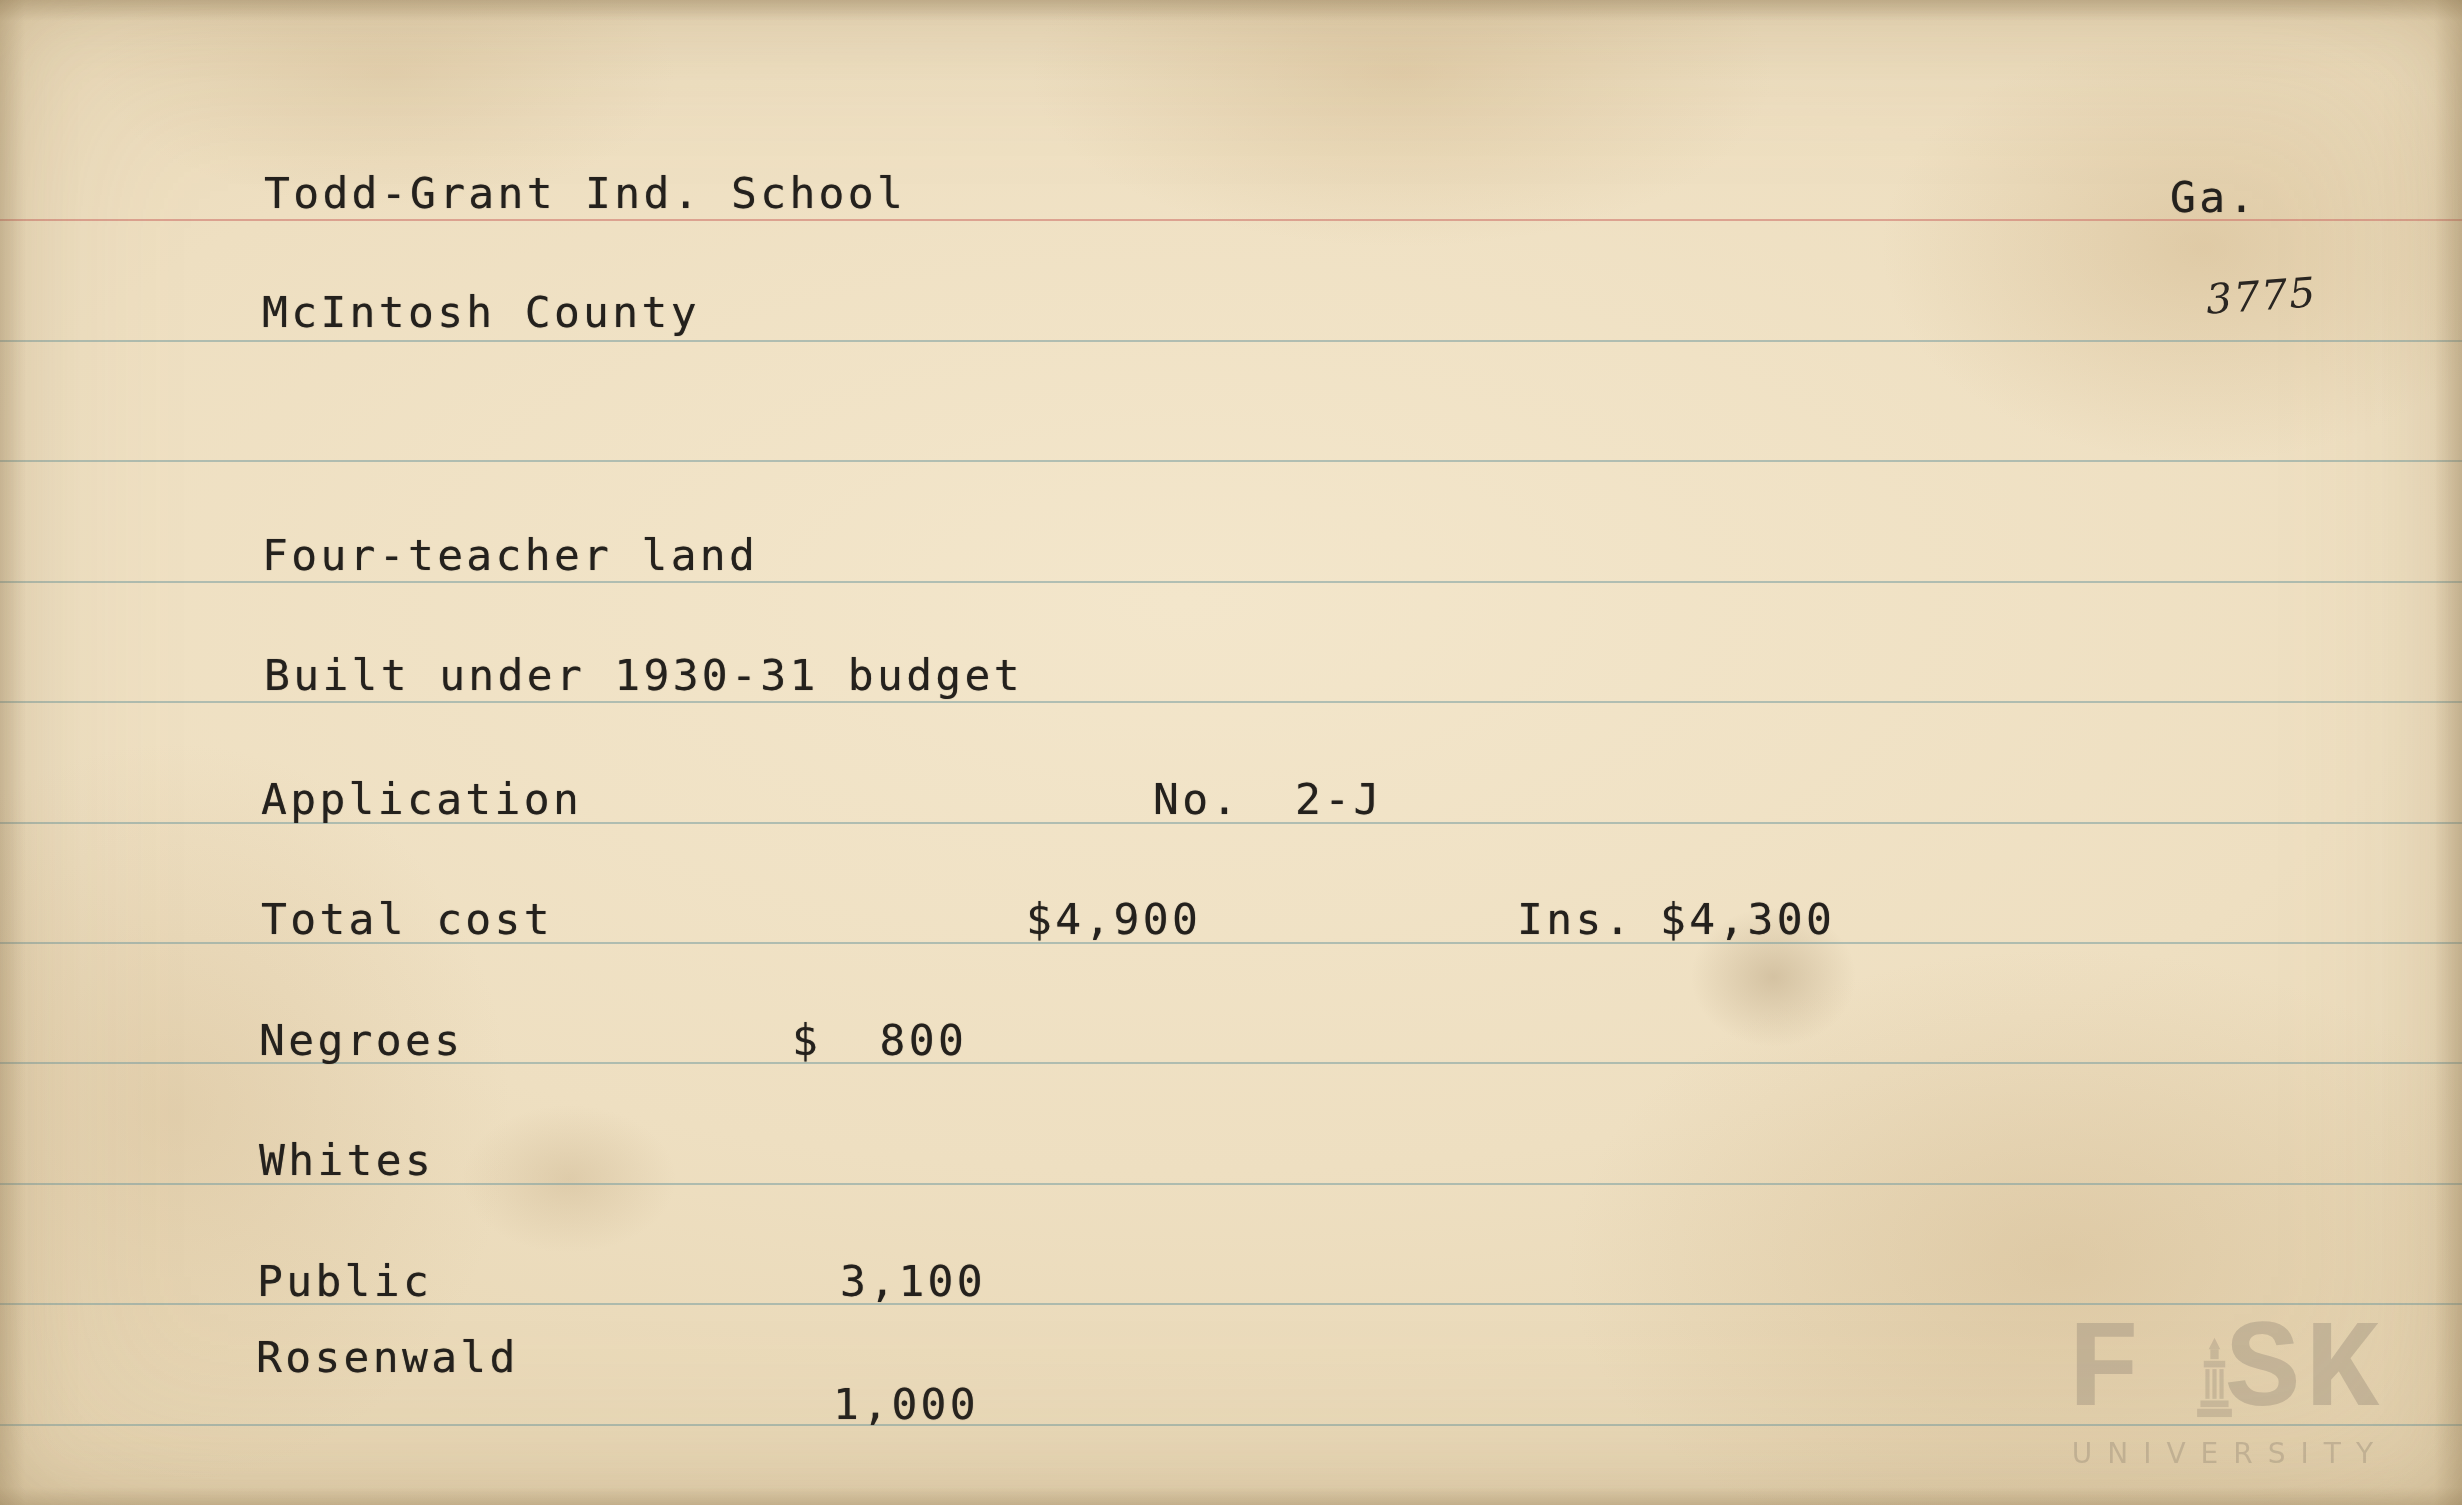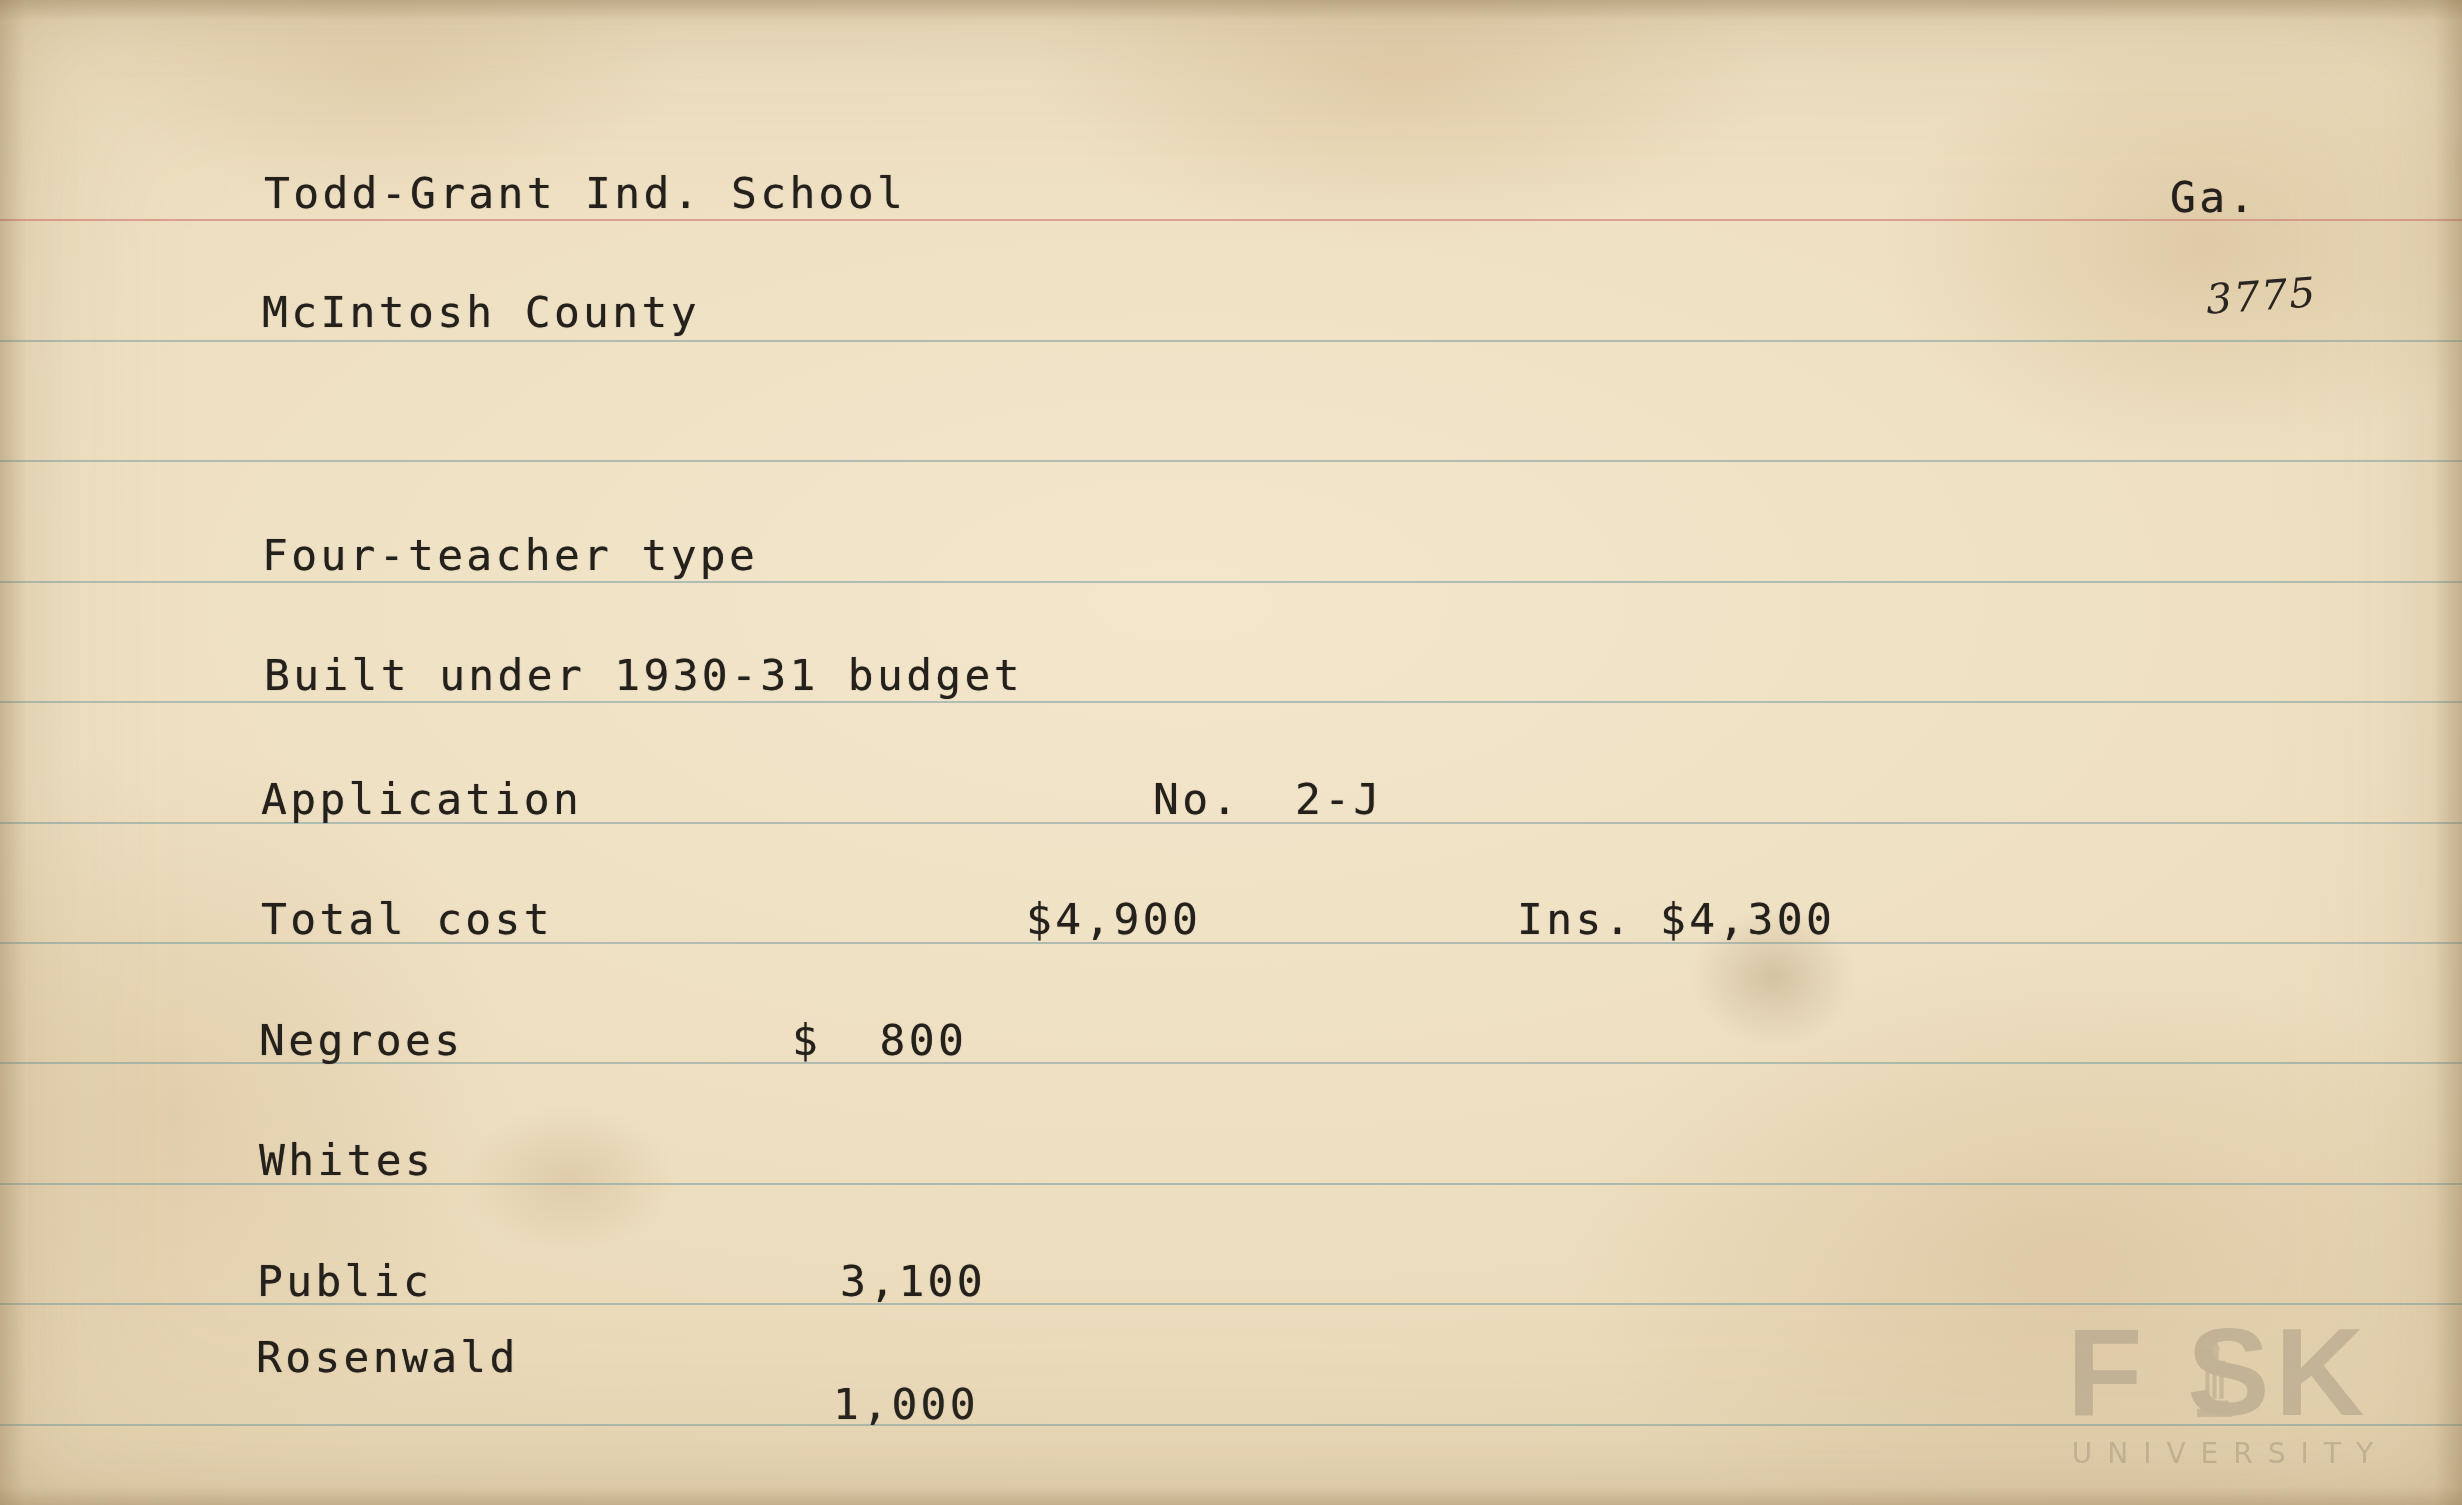--- a/index.html
+++ b/index.html
@@ -109,21 +109,21 @@
   #watermark {
     position: absolute;
     right: 74px;
     bottom: 35px;
     text-align: left;
     opacity: 0.42;
     pointer-events: none;
     user-select: none;
   }
   #wm-main {
-    font-family: Liberation Sans, sans-serif;
+    font-family: Liberation Mono, monospace;
     font-weight: bold;
     font-size: 124px;
     line-height: 0.92;
     letter-spacing: 5px;
     color: #9c8f7c;
   }
   #wm-sub {
     font-family: "DejaVu Sans", sans-serif;
     font-size: 28px;
     letter-spacing: 15px;
@@ -167,21 +167,21 @@
     <div class="rule" style="top:1424px"></div>
   </div>
 
   <div class="typed" style="left:264px; top:168px;">Todd-Grant Ind. School</div>
   <div class="typed" style="left:2170px; top:172px;">Ga.</div>
 
   <div class="typed" style="left:262px; top:287px;">McIntosh County</div>
   <div id="accession">3775</div>
 
 
-  <div class="typed" style="left:262px; top:530px;">Four-teacher type</div>
+  <div class="typed" style="left:262px; top:530px;">Four-teacher land</div>
 
   <div class="typed" style="left:264px; top:650px;">Built under 1930-31 budget</div>
 
   <div class="typed" style="left:261px; top:774px;">Application</div>
   <div class="typed" style="left:1153px; top:774px;text-align:center;">No.</div>
   <div class="typed" style="left:1295px; top:774px;">2-J</div>
 
   <div class="typed" style="left:261px; top:894px;">Total cost</div>
   <div class="typed" style="left:1026px; top:894px;">$4,900</div>
   <div class="typed" style="left:1485px; top:894px;margin-left:32px;">Ins.</div>

